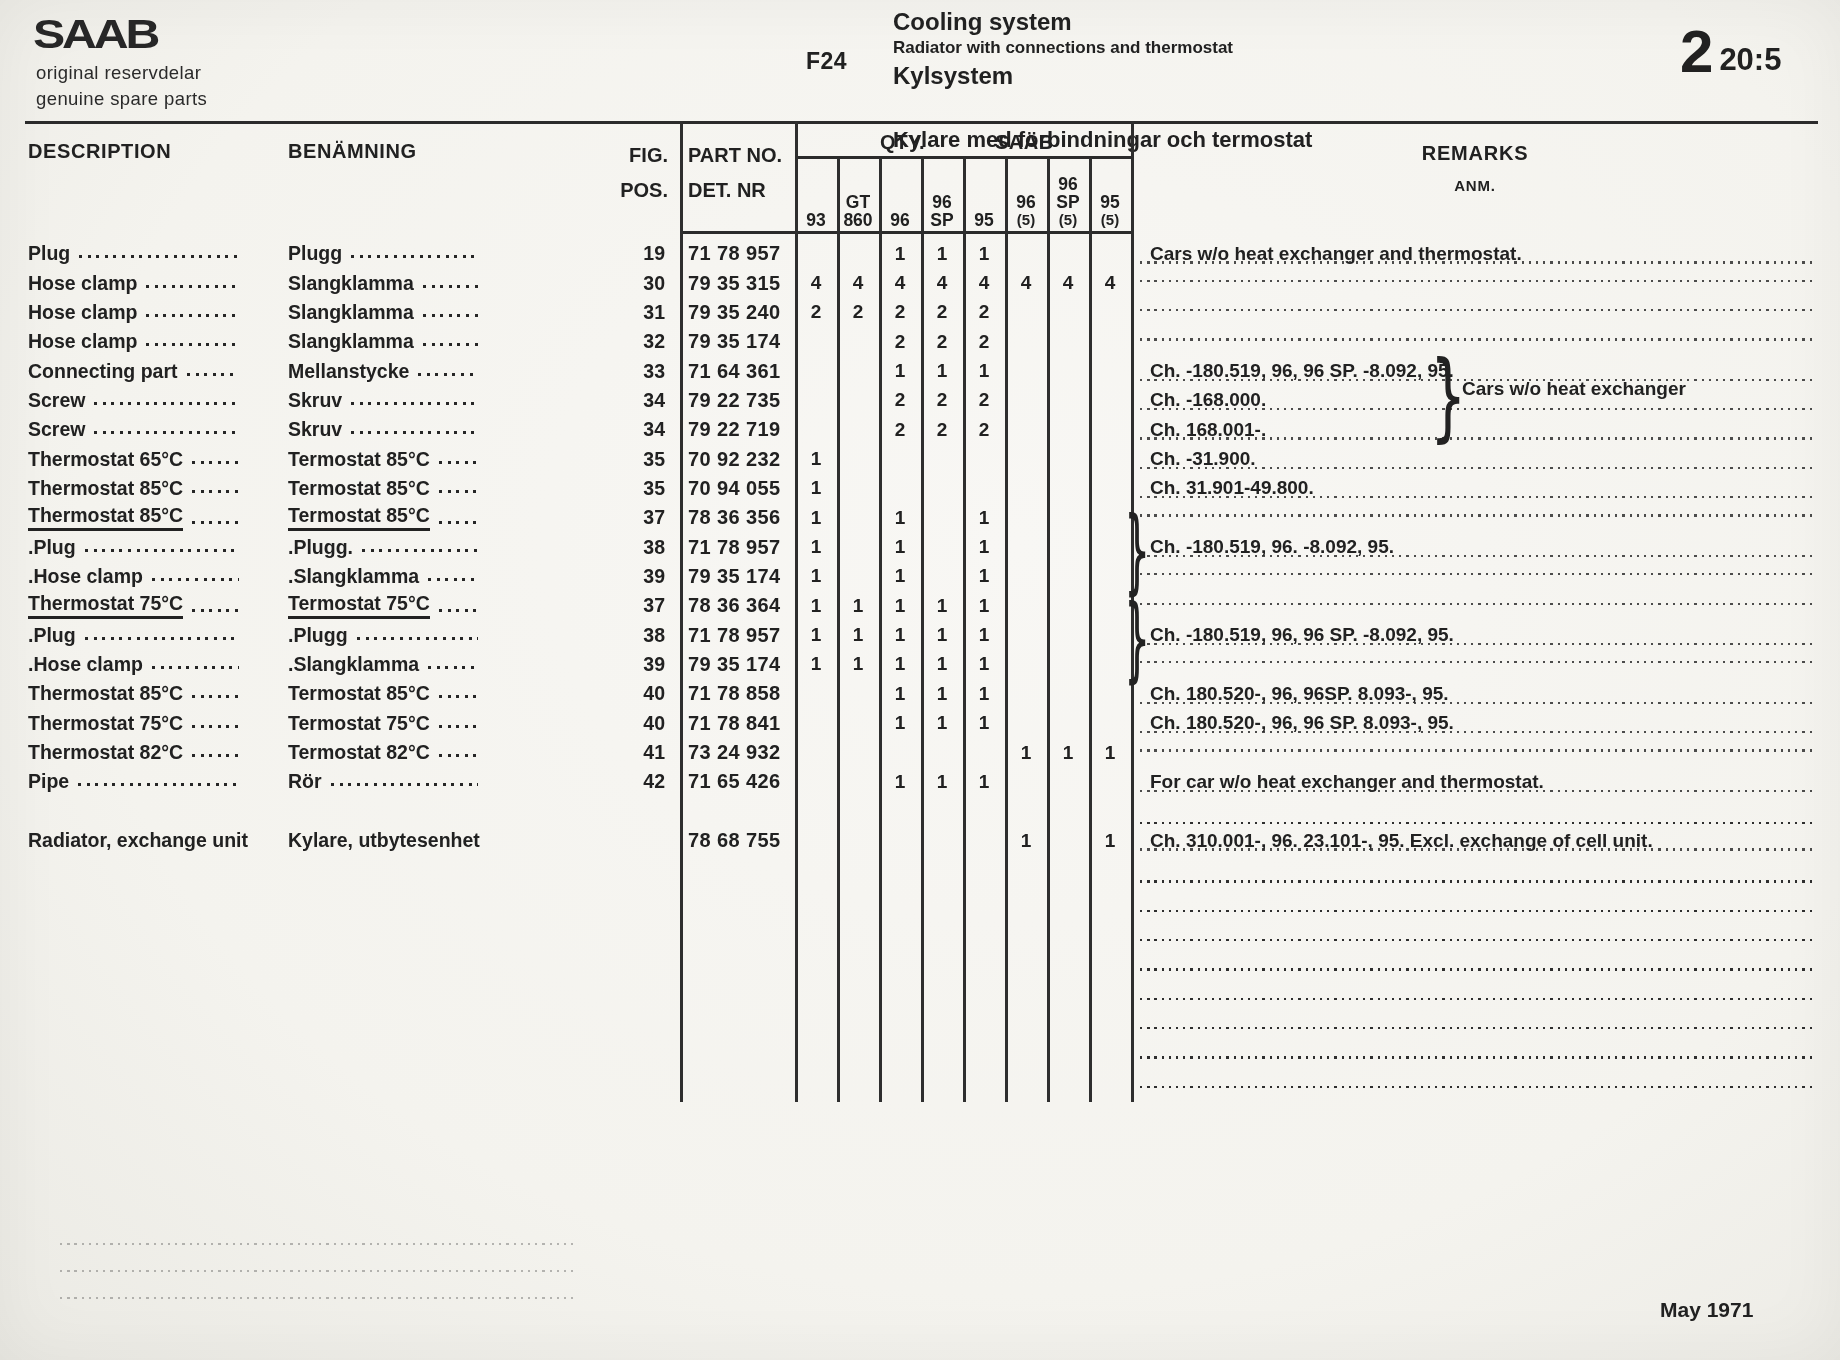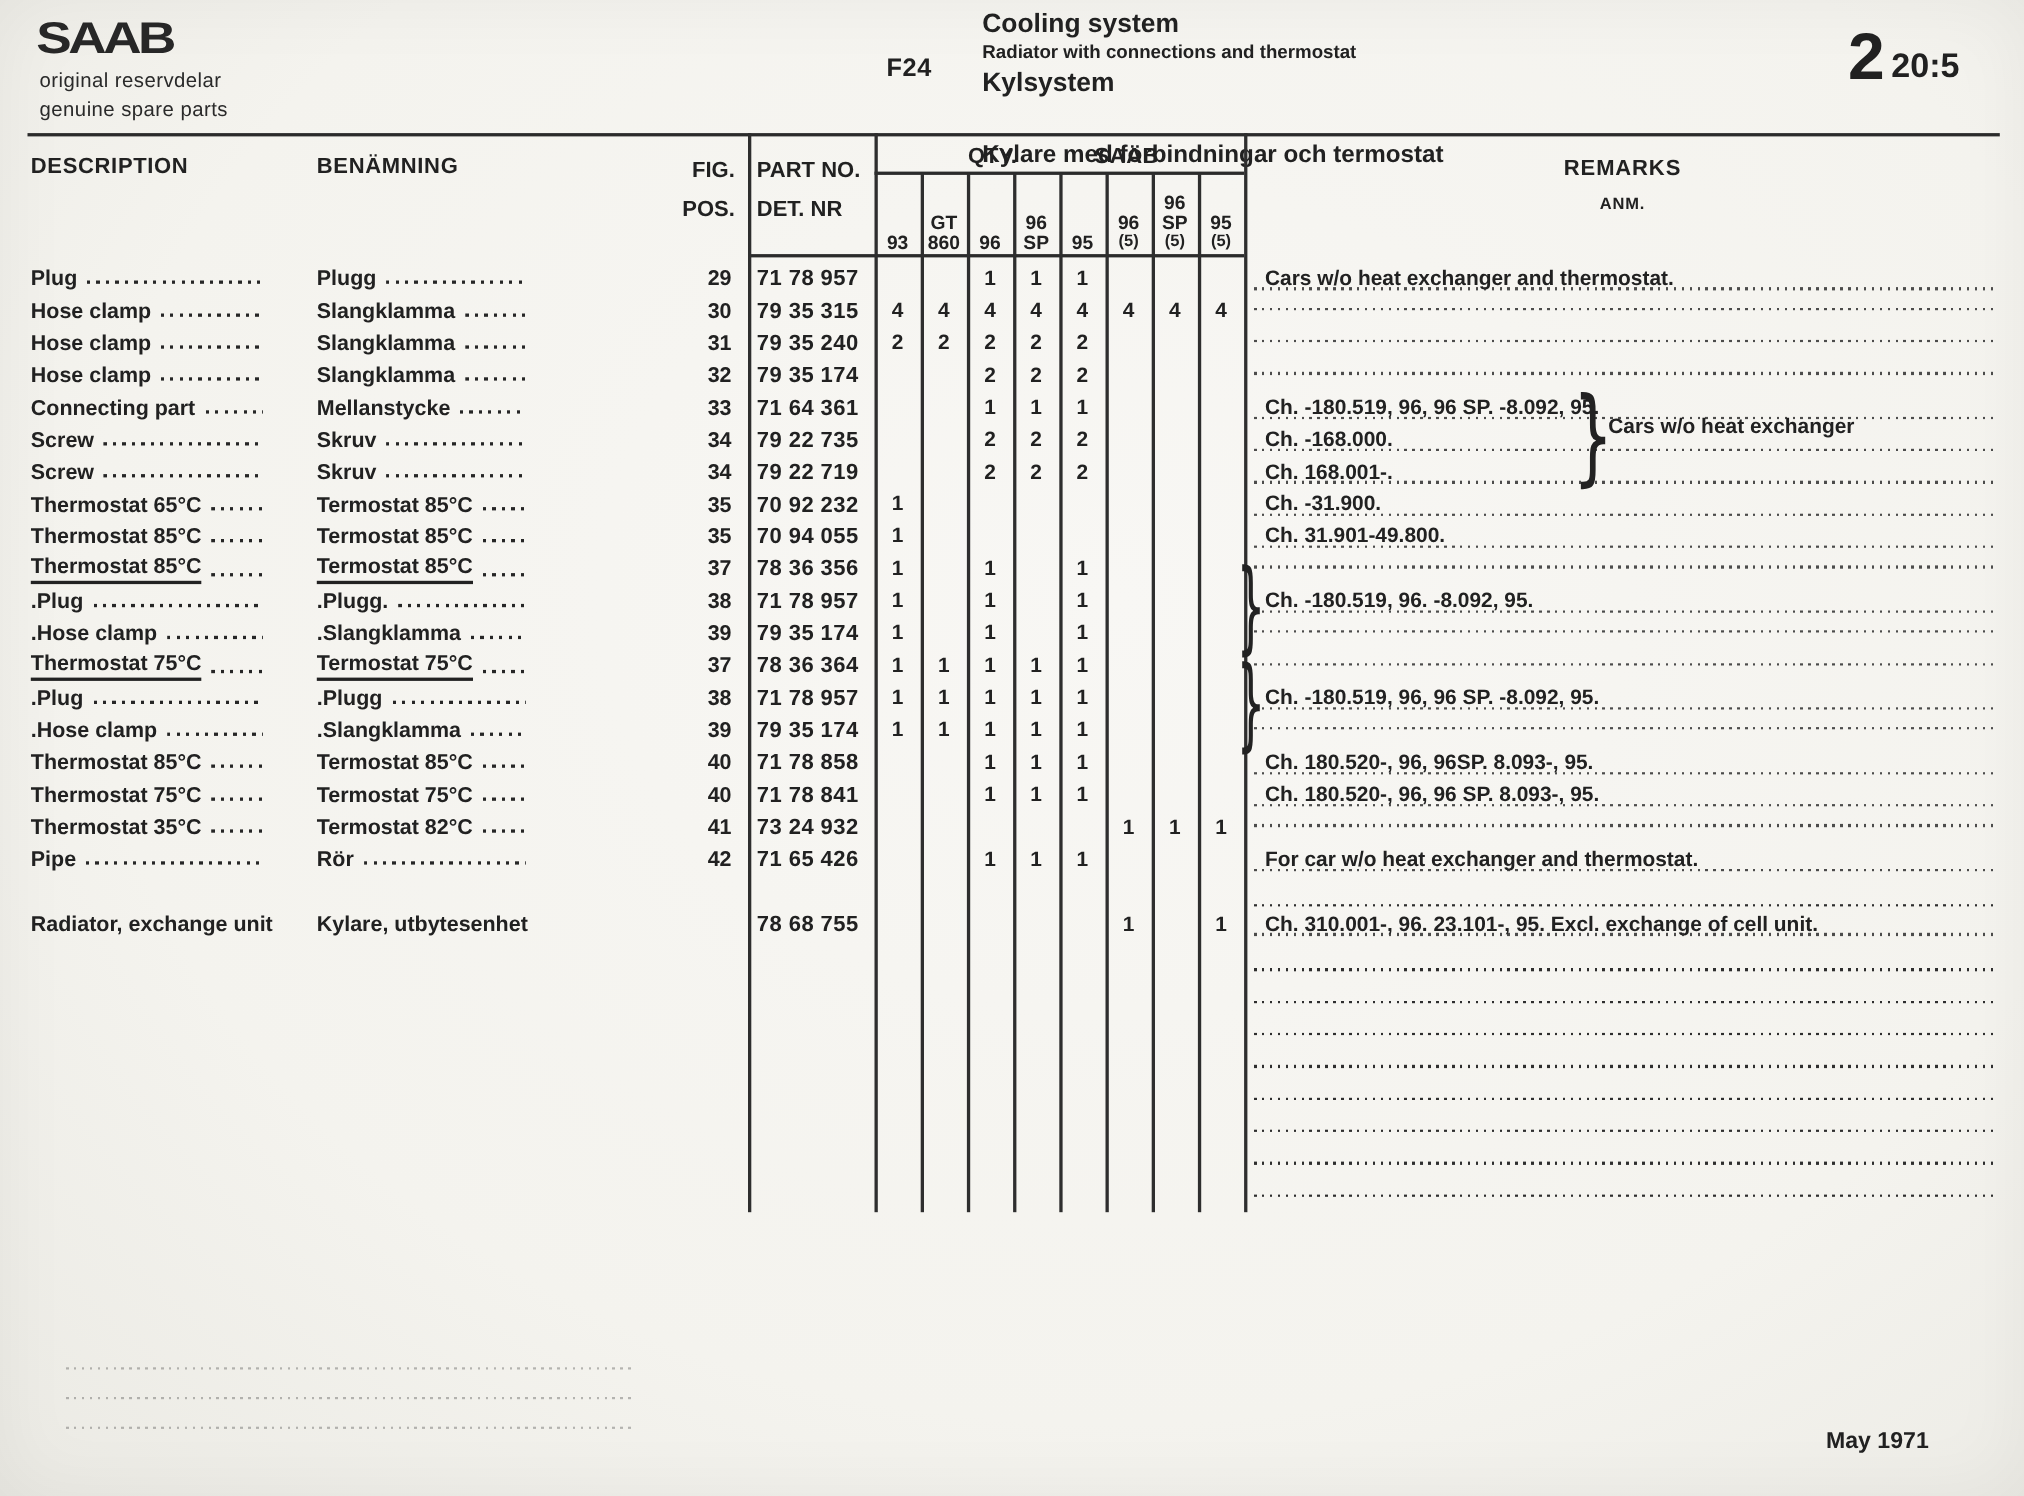--- a/index.html
+++ b/index.html
@@ -178,21 +178,21 @@
   <div id="rows">
       <div class="trow">
         <div class="c-desc">
           <span class="nm">Plug</span>
           <span class="lead"></span>
         </div>
         <div class="c-ben">
           <span class="nm">Plugg</span>
           <span class="lead"></span>
         </div>
-        <div class="c-fig">29</div>
+        <div class="c-fig">19</div>
         <div class="c-part">71 78 957</div>
         <div class="c-q"></div>
         <div class="c-q"></div>
         <div class="c-q">1</div>
         <div class="c-q">1</div>
         <div class="c-q">1</div>
         <div class="c-q"></div>
         <div class="c-q"></div>
         <div class="c-q"></div>
         <div class="c-rem"><span>Cars w/o heat exchanger and thermostat.</span></div>
@@ -528,21 +528,21 @@
         <div class="c-q">1</div>
         <div class="c-q">1</div>
         <div class="c-q">1</div>
         <div class="c-q"></div>
         <div class="c-q"></div>
         <div class="c-q"></div>
         <div class="c-rem"><span>Ch. 180.520-, 96, 96 SP. 8.093-, 95.</span></div>
       </div>
       <div class="trow">
         <div class="c-desc">
-          <span class="nm">Thermostat 35°C</span>
+          <span class="nm">Thermostat 82°C</span>
           <span class="lead"></span>
         </div>
         <div class="c-ben">
           <span class="nm">Termostat 82°C</span>
           <span class="lead"></span>
         </div>
         <div class="c-fig">41</div>
         <div class="c-part">73 24 932</div>
         <div class="c-q"></div>
         <div class="c-q"></div>

